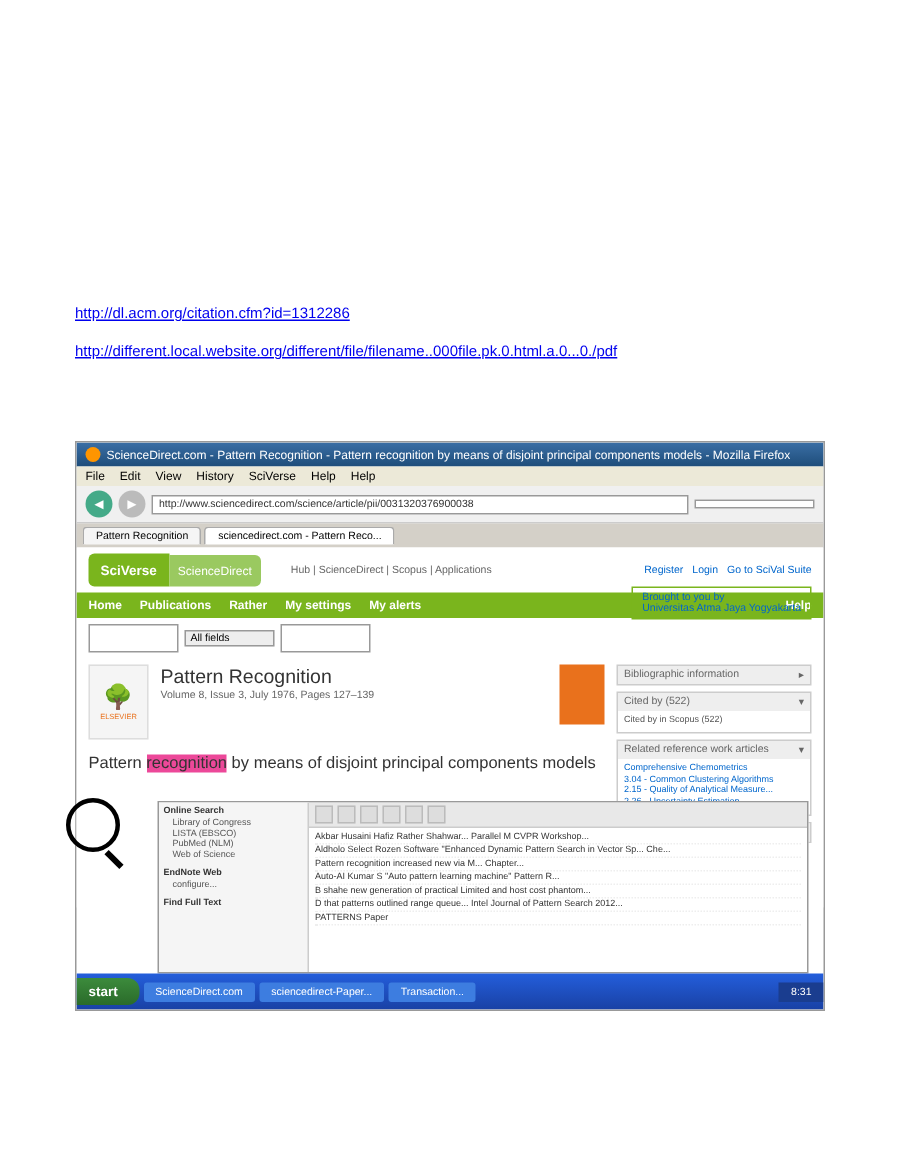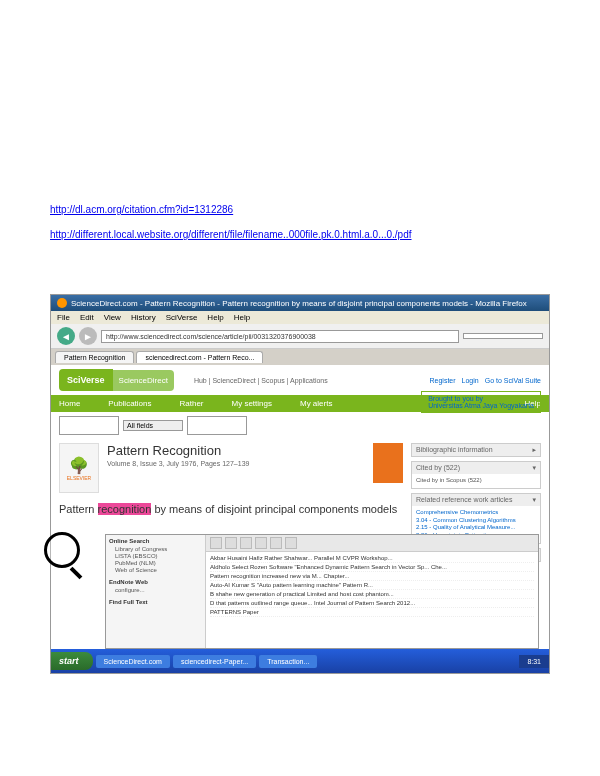--- a/index.html
+++ b/index.html
@@ -18,21 +18,21 @@
   .tabbar { background: #d4d0c8; padding: 2px 4px; display: flex; gap: 2px; font-size: 7px; }
   .tab { background: #f5f5f5; border: 1px solid #aaa; border-bottom: none; padding: 2px 8px; border-radius: 3px 3px 0 0; }
   .tab.active { background: #fff; }
   .content { background: #fff; position: relative; height: 240px; }
   .sd-header { display: flex; align-items: center; padding: 4px 8px; }
   .sciverse { background: #7ab51d; color: #fff; padding: 6px 8px; font-size: 9px; font-weight: bold; border-radius: 4px 0 0 4px; }
   .hub { background: #9ac960; color: #fff; padding: 6px 6px; font-size: 8px; border-radius: 0 4px 4px 0; }
   .sd-nav { margin-left: 20px; font-size: 7px; color: #666; }
   .sd-login { margin-left: auto; font-size: 7px; color: #0066cc; display: flex; gap: 6px; }
   .sd-greenbox { position: absolute; right: 8px; top: 26px; border: 1px solid #7ab51d; padding: 3px 6px; font-size: 7px; color: #0066cc; }
-  .sd-toolbar { background: #7ab51d; color: #fff; padding: 4px 8px; font-size: 8px; display: flex; gap: 28px; }
+  .sd-toolbar { background: #7ab51d; color: #fff; padding: 4px 8px; font-size: 8px; display: flex; gap: 12px; font-weight: bold; }
   .sd-searchrow { padding: 4px 8px; display: flex; align-items: center; gap: 4px; font-size: 7px; }
   .sd-search { width: 60px; border: 1px solid #999; padding: 1px 3px; }
   .sd-drop { width: 60px; border: 1px solid #999; padding: 1px 3px; background: #eee; }
   .sd-main { display: flex; padding: 4px 8px; gap: 8px; }
   .sd-left { flex: 1; }
   .sd-right { width: 130px; }
   .journal-row { display: flex; gap: 8px; align-items: flex-start; margin-bottom: 10px; }
   .elsevier-logo { width: 40px; height: 50px; background: #f5f5f5; border: 1px solid #ddd; display: flex; flex-direction: column; align-items: center; justify-content: center; font-size: 5px; color: #e9711c; }
   .elsevier-logo .tree { font-size: 16px; }
   .journal-title { font-size: 13px; color: #333; font-weight: normal; }
@@ -48,21 +48,21 @@
   .en-left { width: 100px; background: #f5f5f5; border-right: 1px solid #ccc; padding: 3px; font-size: 6px; }
   .en-group { margin-bottom: 6px; }
   .en-group-title { font-weight: bold; color: #333; margin-bottom: 2px; }
   .en-item { color: #555; padding-left: 6px; margin-bottom: 1px; }
   .en-right { flex: 1; overflow: hidden; }
   .en-toolbar { background: #e8e8e8; padding: 2px 4px; font-size: 6px; display: flex; gap: 3px; border-bottom: 1px solid #ccc; }
   .en-tool { width: 12px; height: 12px; background: #ddd; border: 1px solid #bbb; }
   .en-list { padding: 2px 4px; font-size: 6px; color: #333; }
   .en-row { padding: 1px 0; border-bottom: 1px dotted #eee; white-space: nowrap; overflow: hidden; text-overflow: ellipsis; }
   .taskbar { position: absolute; bottom: 0; left: 0; right: 0; height: 24px; background: linear-gradient(#245edb, #1941a5); display: flex; align-items: center; }
-  .start { background: linear-gradient(#3c8b3c, #2a6b2a); color: #fff; padding: 4px 14px 4px 8px; font-size: 9px; font-style: italic; font-weight: bold; border-radius: 0 8px 8px 0; }
+  .start { background: linear-gradient(#3c8b3c, #2a6b2a); color: #fff; padding: 4px 14px 4px 8px; font-size: 9px; font-weight: bold; border-radius: 0 8px 8px 0; }
   .task-item { background: #3d7de0; color: #fff; padding: 3px 8px; margin-left: 3px; font-size: 7px; border-radius: 2px; }
   .tray { margin-left: auto; background: #1a3d8f; padding: 3px 8px; font-size: 7px; color: #fff; display: flex; gap: 4px; align-items: center; }
   .magnifier { position: absolute; left: 44px; top: 532px; width: 36px; height: 36px; border: 3px solid #000; border-radius: 50%; background: rgba(255,255,255,0.3); z-index: 10; }
   .magnifier::after { content: ''; position: absolute; bottom: -10px; right: -6px; width: 14px; height: 4px; background: #000; transform: rotate(45deg); }
 </style>
 </head>
 <body>
 
 <div class="page">
   <div class="links">

